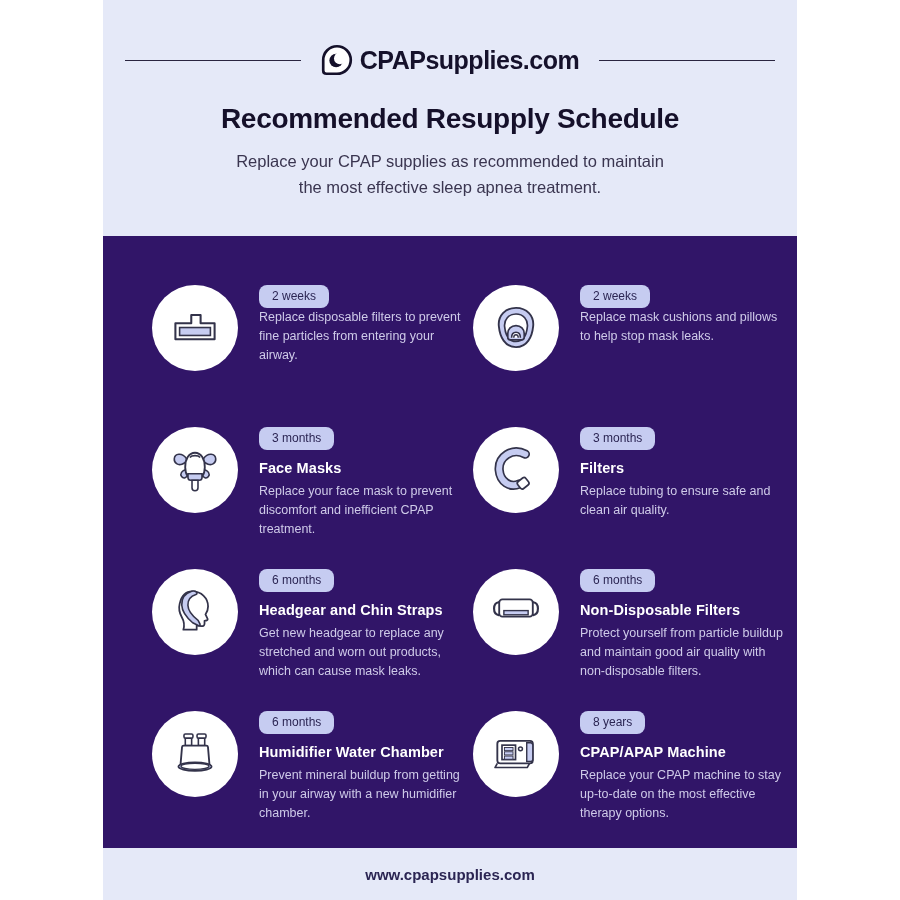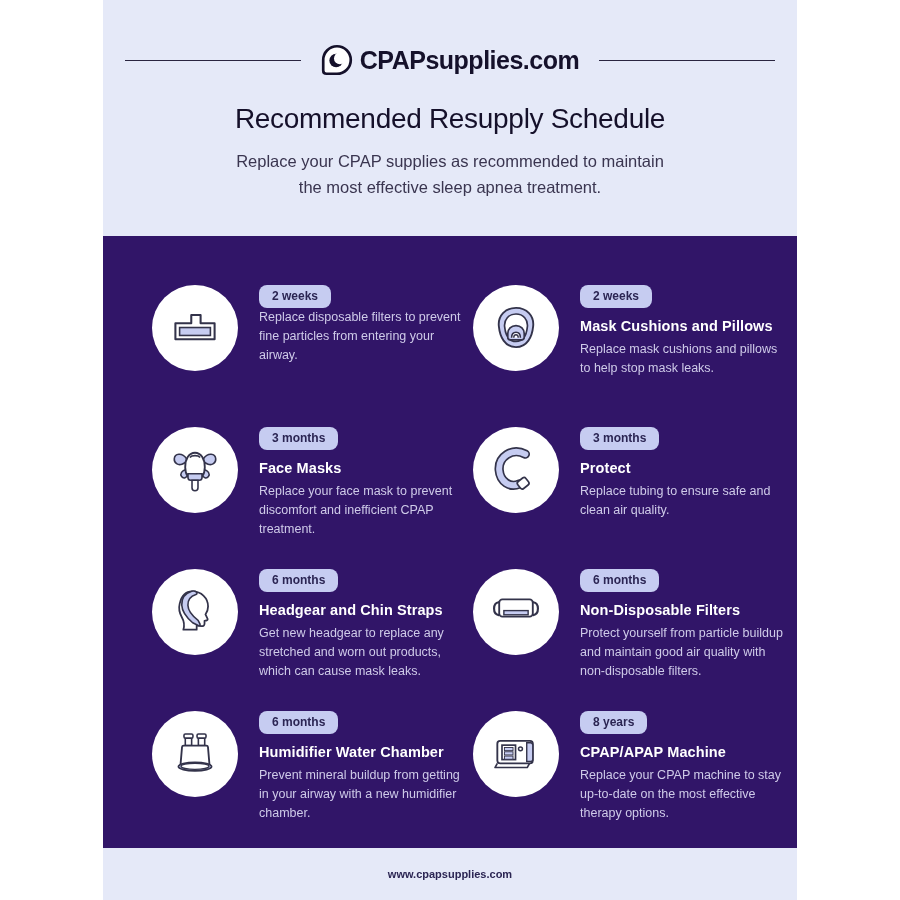--- a/index.html
+++ b/index.html
@@ -11,45 +11,45 @@
     position:absolute;left:103px;top:0;width:694px;height:900px;
     background:#e5e9f8;display:flex;flex-direction:column;
   }
   
   .hdr{height:236px;box-sizing:border-box;padding-top:44px;text-align:center;}
   .logo-row{display:flex;align-items:center;justify-content:center;gap:20px;}
   .rule{width:176px;height:0;border-top:1.5px solid #2a2540;}
   .logo{display:flex;align-items:center;gap:7px;color:#15112b;
         font-size:25px;font-weight:bold;letter-spacing:-0.5px;white-space:nowrap;}
   .logo svg{display:block;}
-  .page-title{margin:27px 0 0;color:#15102a;font-size:28px;font-weight:400;letter-spacing:-0.3px;}
+  .page-title{margin:27px 0 0;color:#15102a;font-size:28px;font-weight:700;letter-spacing:-0.3px;}
   .subtitle{margin:13px 4px 0;color:#3a3550;font-size:16.5px;line-height:1.6;}
   
   .panel{
     background:#311568;height:612px;box-sizing:border-box;
     padding:49px 0 0 49px;
     display:grid;grid-template-columns:321px 1fr;grid-auto-rows:142px;
   }
   .card{display:flex;align-items:flex-start;}
   .icon-circle{
     flex:0 0 86px;width:86px;height:86px;border-radius:50%;background:#fff;
     margin-right:21px;display:flex;align-items:center;justify-content:center;
   }
   .icon-slot{display:block;width:56px;height:56px;}
   .icon-slot svg{display:block;width:56px;height:56px;}
   .card-text{min-width:0;}
   .badge{
     display:inline-block;background:#c6ccf1;color:#2b2553;
-    font-size:12px;font-weight:bold;padding:4px 13px 5px;border-radius:8px;
+    font-size:12px;font-weight:normal;padding:4px 13px 5px;border-radius:8px;
   }
   .card-title{margin:10px 0 6px;color:#ffffff;font-size:14.5px;font-weight:bold;letter-spacing:0.1px;}
   .card-desc{margin:0;max-width:204px;color:#cfcbe9;font-size:12.5px;line-height:1.52;}
   
   .ftr{height:52px;display:flex;align-items:center;justify-content:center;
-       color:#2b2553;font-size:11px;font-weight:bold;}
+       color:#2b2553;font-size:15px;font-weight:bold;}
 </style>
 </head>
 <body>
 
 <div class="sheet">
 
   <header class="hdr">
     <div class="logo-row">
       <span class="rule"></span>
       <span class="logo">
@@ -93,21 +93,20 @@
     <path d="M30 8.5 C41.5 8.5 49.5 17 48.4 28 C47.3 39.5 42 50.5 30 50.5 C18 50.5 12.7 39.5 11.6 28 C10.5 17 18.5 8.5 30 8.5 Z" fill="#c6ccf1" stroke="#33334a" stroke-width="2"></path>
     <path d="M30 15 C37.8 15 43 21 42.2 28.6 C41.4 36.4 38.2 44.5 30 44.5 C21.8 44.5 18.6 36.4 17.8 28.6 C17 21 22.2 15 30 15 Z" fill="#ffffff" stroke="#33334a" stroke-width="1.8"></path>
     <path d="M30 27.5 C35.2 27.5 38.8 31.2 38.8 36 L38.8 40 C38.8 41.7 37.7 42.8 36 42.8 L24 42.8 C22.3 42.8 21.2 41.7 21.2 40 L21.2 36 C21.2 31.2 24.8 27.5 30 27.5 Z" fill="#c6ccf1" stroke="#33334a" stroke-width="1.8"></path>
     <path d="M25.3 40.5 C25.3 36.8 27.3 34.5 30 34.5 C32.7 34.5 34.7 36.8 34.7 40.5" fill="#ffffff" stroke="#33334a" stroke-width="1.7"></path>
     <path d="M27.6 40.5 C27.6 38.4 28.6 37.2 30 37.2 C31.4 37.2 32.4 38.4 32.4 40.5" fill="none" stroke="#33334a" stroke-width="1.5"></path>
   </svg>
           </span>
     </div>
     <div class="card-text">
       <span class="badge">2 weeks</span>
-      <h3 class="card-title">Mask Cushions and Pillows</h3>
       <p class="card-desc">Replace mask cushions and pillows to help stop mask leaks.</p>
     </div>
   </div>
       <div class="card">
     <div class="icon-circle">
       <span class="icon-slot">
             <svg viewBox="0 0 60 60">
     <path d="M21 18 C16 10.8 8.3 12.3 7.8 18 C7.4 22.6 12 25.3 16 23.8 C18.2 23 20.2 21.3 21.2 20.2 Z" fill="#c6ccf1" stroke="#33334a" stroke-width="1.7" stroke-linejoin="round"></path>
     <path d="M39 18 C44 10.8 51.7 12.3 52.2 18 C52.6 22.6 48 25.3 44 23.8 C41.8 23 39.8 21.3 38.8 20.2 Z" fill="#c6ccf1" stroke="#33334a" stroke-width="1.7" stroke-linejoin="round"></path>
     <path d="M20.5 29.5 C15.8 30.5 13.6 34.3 15.6 37 C17.6 39.7 21.4 38.4 22.5 35.2" fill="#c6ccf1" stroke="#33334a" stroke-width="1.6" stroke-linejoin="round"></path>
@@ -130,21 +129,21 @@
       <span class="icon-slot">
             <svg viewBox="0 0 60 60">
     <path d="M40 13 C26 5.5 11 16 12 30 C13 42.5 23.5 49.5 33.5 45" fill="none" stroke="#33334a" stroke-width="10" stroke-linecap="round"></path>
     <path d="M40 13 C26 5.5 11 16 12 30 C13 42.5 23.5 49.5 33.5 45" fill="none" stroke="#c6ccf1" stroke-width="6.4" stroke-linecap="round"></path>
     <rect x="32" y="39.5" width="11" height="9.5" rx="2.5" transform="rotate(-38 37.5 44)" fill="#ffffff" stroke="#33334a" stroke-width="1.8"></rect>
   </svg>
           </span>
     </div>
     <div class="card-text">
       <span class="badge">3 months</span>
-      <h3 class="card-title">Protect</h3>
+      <h3 class="card-title">Filters</h3>
       <p class="card-desc">Replace tubing to ensure safe and clean air quality.</p>
     </div>
   </div>
       <div class="card">
     <div class="icon-circle">
       <span class="icon-slot">
             <svg viewBox="0 0 60 60">
     <path d="M27 8 C37 8 44 15 44 24 C44 27.6 42.8 30.4 41.2 32.6 L43.4 37 C43.9 38 43.3 39 42.2 39.1 L40.2 39.4 L40.2 42.6 C40.2 44.4 38.8 45.5 36.6 45.2 L31.8 44.4 L31.8 49 L17.5 49 C19 44 18.3 39.8 15.9 35.6 C13.3 31 12.2 26.5 13.6 21 C15.4 13.4 20 8 27 8 Z" fill="#ffffff" stroke="#33334a" stroke-width="1.9" stroke-linejoin="round"></path>
     <path d="M26.5 7.8 C19.5 10 15.5 15.5 15.8 22.5 C16.1 29.5 20.5 35.5 27.5 41.5 L33.5 44.5 C34.8 45.1 35.8 44 35.3 42.8 L33.3 38.9 C26.8 34 22.6 29 22.4 22.8 C22.2 17.3 25.2 13 31 11.2 C32.2 10.8 32.5 9.6 31.6 8.8 C30.2 7.6 28.2 7.3 26.5 7.8 Z" fill="#c6ccf1" stroke="#33334a" stroke-width="1.7" stroke-linejoin="round"></path>
   </svg>

